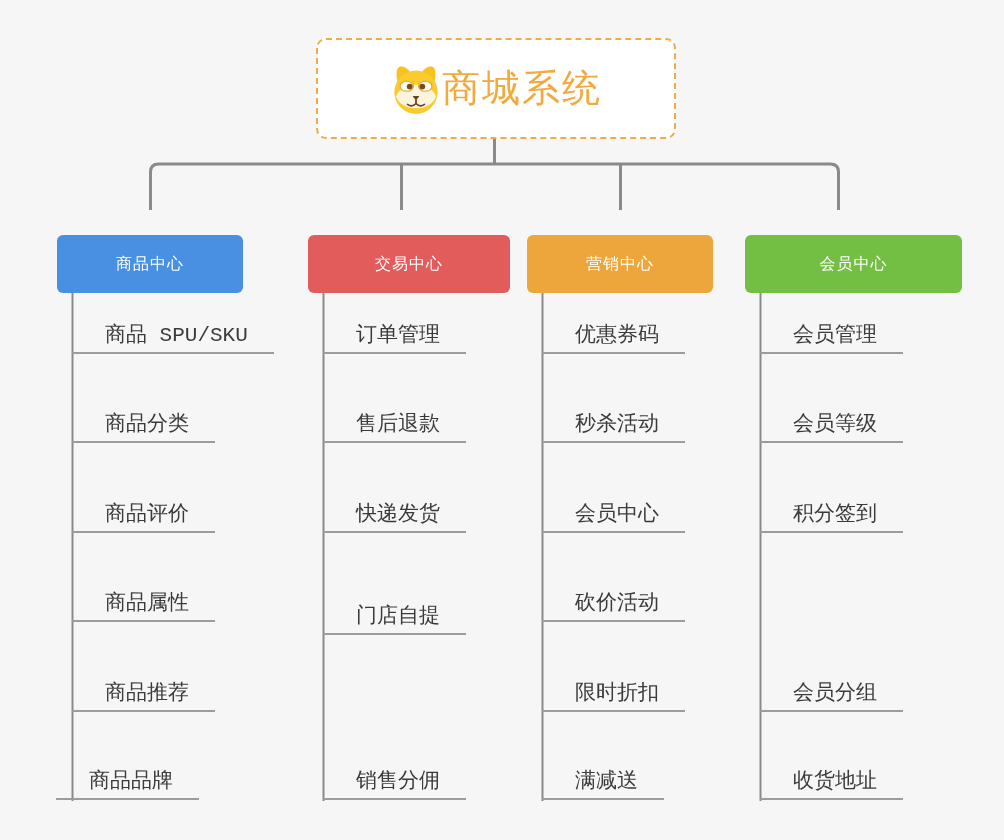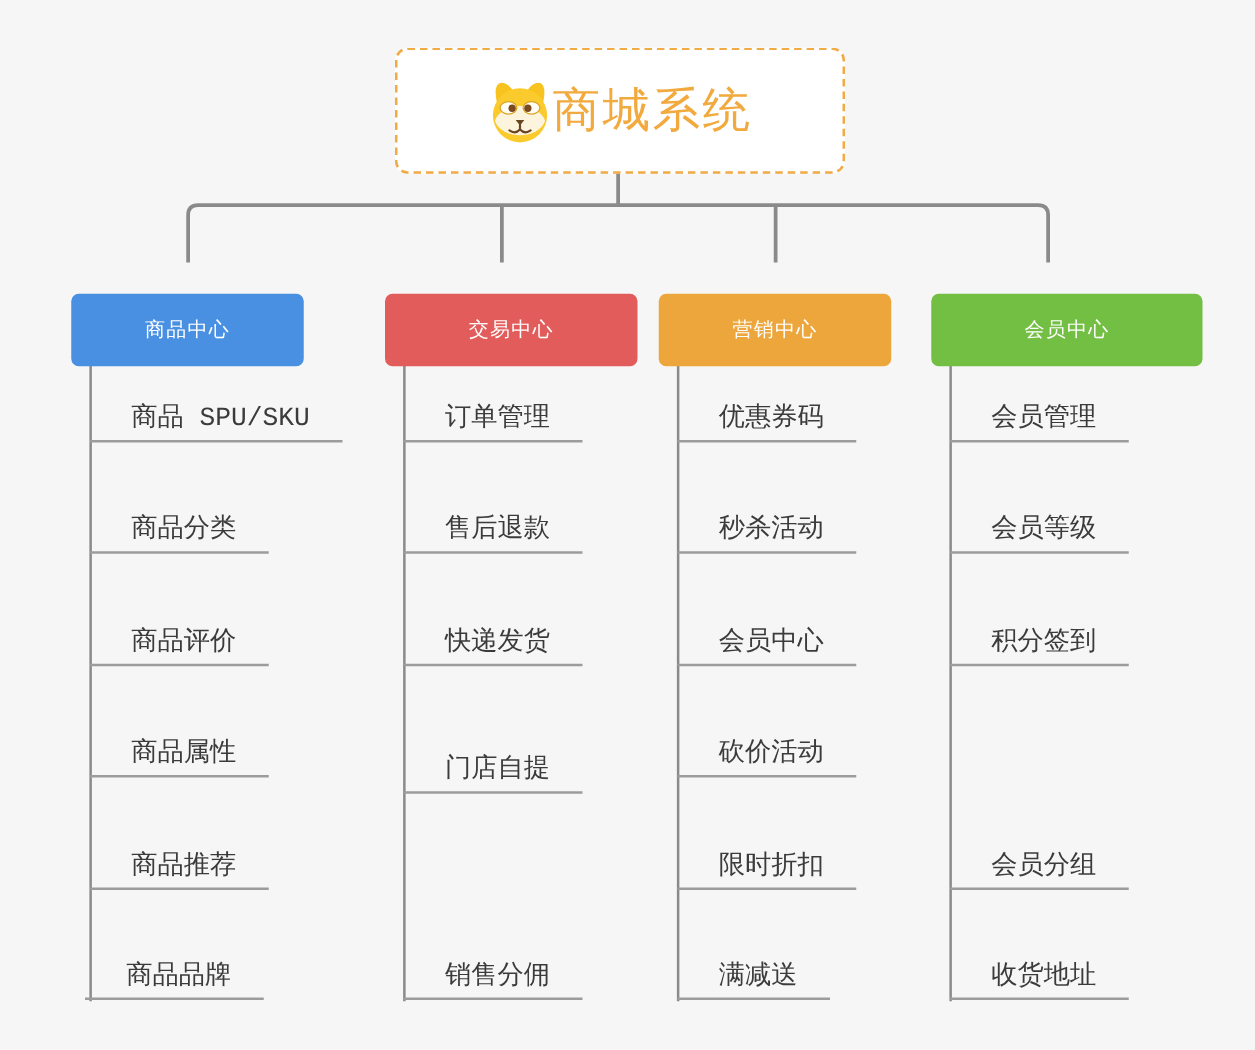--- a/index.html
+++ b/index.html
@@ -114,21 +114,21 @@
   <div class="branch-header" style="left: 57px; width: 186px; background-color: rgb(74, 144, 226);">商品中心</div>
   <div class="branch-header" style="left: 308px; width: 202px; background-color: rgb(226, 92, 92);">交易中心</div>
   <div class="branch-header" style="left: 527px; width: 186px; background-color: rgb(237, 166, 59); text-align: right;">营销中心</div>
   <div class="branch-header" style="left: 745px; width: 217px; background-color: rgb(115, 191, 68);">会员中心</div>
 
   <div class="leaf" style="left:72px;top:320px">商品 SPU/SKU</div>
   <div class="leaf" style="left:72px;top:409px">商品分类</div>
   <div class="leaf" style="left:72px;top:499px">商品评价</div>
   <div class="leaf" style="left:72px;top:588px">商品属性</div>
   <div class="leaf" style="left:72px;top:678px">商品推荐</div>
-  <div class="leaf" style="left:68px;top:766px">商品品牌</div>
+  <div class="leaf" style="left:56px;top:766px">商品品牌</div>
 
   <div class="leaf" style="left:323px;top:320px">订单管理</div>
   <div class="leaf" style="left:323px;top:409px">售后退款</div>
   <div class="leaf" style="left:323px;top:499px">快递发货</div>
   <div class="leaf" style="left:323px;top:601px">门店自提</div>
   <div class="leaf" style="left:323px;top:766px">销售分佣</div>
 
   <div class="leaf" style="left:542px;top:320px">优惠券码</div>
   <div class="leaf" style="left:542px;top:409px">秒杀活动</div>
   <div class="leaf" style="left:542px;top:499px">会员中心</div>

